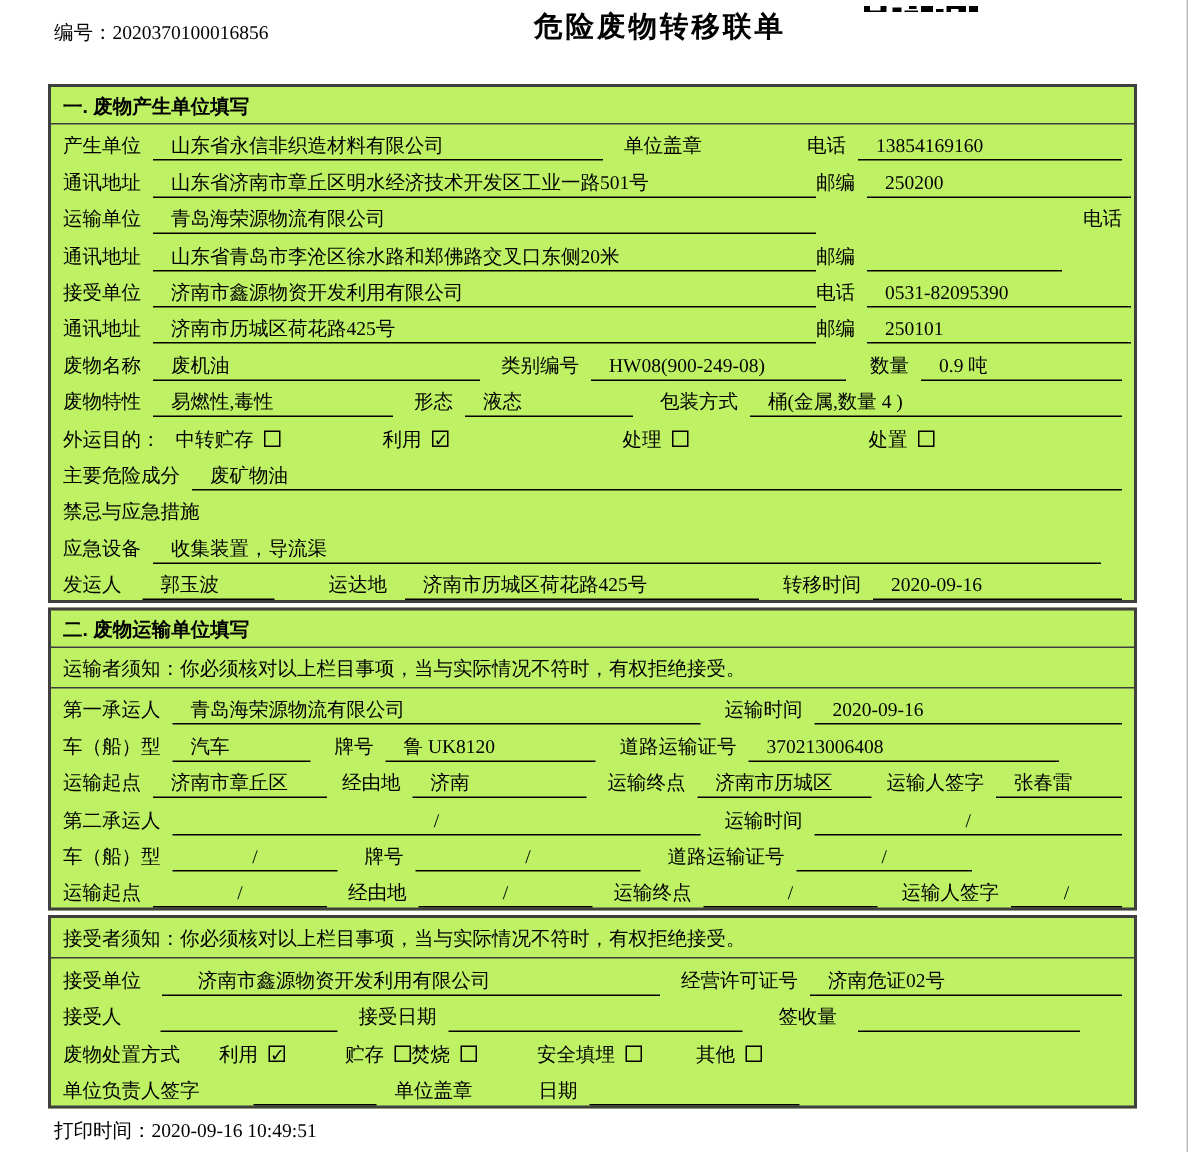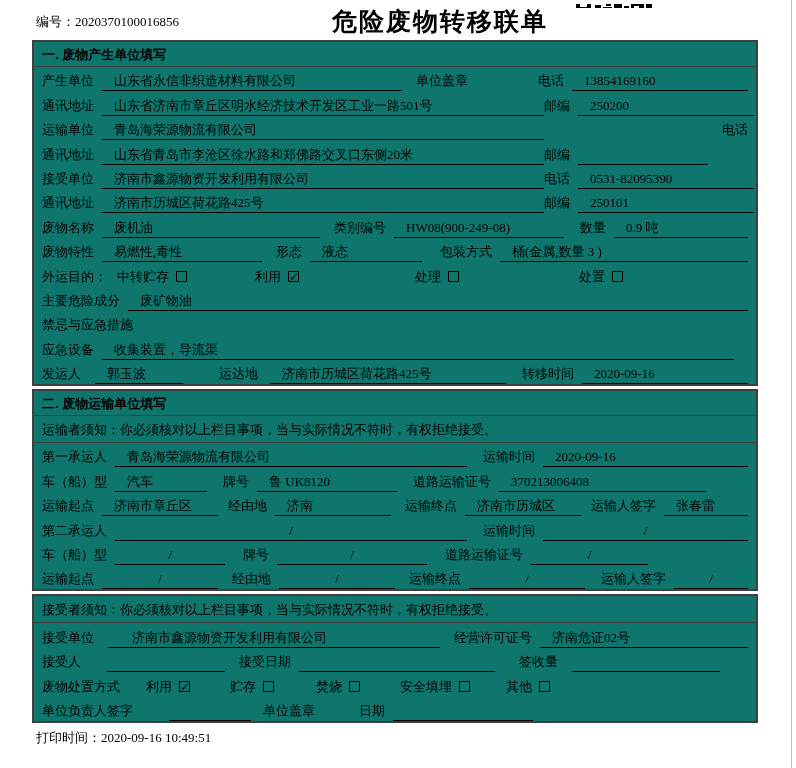--- a/index.html
+++ b/index.html
@@ -10,34 +10,34 @@
     background:#fff;
     font-family:"Liberation Serif","DejaVu Serif",serif;
     font-size:13px; color:#000;
     overflow:hidden;
   }
   .right-edge {
     position:absolute; right:4px; top:0; bottom:0; width:1px;
     background:#b9bdc2;
   }
   
-  .hdr { position:relative; height:40px; }
+  .hdr { position:relative; height:56px; }
   .doc-no { position:absolute; left:36px; top:13px; white-space:nowrap; }
   .main-title {
     position:absolute; top:5px; left:50%;
     transform:translateX(-50%) translateX(42px);
     font-family:"Liberation Sans","DejaVu Sans",sans-serif;
-    font-weight:700; font-size:25px; letter-spacing:2px; white-space:nowrap;
+    font-weight:700; font-size:19px; letter-spacing:2px; white-space:nowrap;
   }
   .qr-frag { position:absolute; left:576px; top:0; width:76px; height:8px; overflow:hidden; }
   
   .box {
     width:726px; margin-left:32px;
     border:2px solid #3f3f3f;
-    background:#0f766e;
+    background:#bef264;
   }
   .box + .box { margin-top:3px; }
   .sec-title {
     font-family:"Liberation Sans","DejaVu Sans",sans-serif;
     font-weight:700; font-size:13px;
     padding:4px 8px 3px 8px;
     border-bottom:1px solid #3f3f3f;
     line-height:17px;
   }
   .notice {
@@ -157,21 +157,21 @@
       <span class="lbl" style="margin-left:16px">数量</span>
       <span class="u grow">0.9 吨</span>
     </div>
 
     <div class="row">
       <span class="lbl">废物特性</span>
       <span class="u" style="width:160px">易燃性,毒性</span>
       <span class="lbl" style="margin-left:14px">形态</span>
       <span class="u" style="width:112px">液态</span>
       <span class="lbl" style="margin-left:18px">包装方式</span>
-      <span class="u grow">桶(金属,数量 3 )</span>
+      <span class="u grow">桶(金属,数量 4 )</span>
     </div>
 
     <div class="row">
       <span class="lbl">外运目的：</span>
       <span class="cbg" style="margin-left:10px">
         <span>中转贮存</span>
         <span class="cb"></span>
       </span>
       <span class="cbg" style="margin-left:68px">
         <span>利用</span>
@@ -292,21 +292,21 @@
     <div class="row">
       <span class="lbl">废物处置方式</span>
       <span class="cbg" style="margin-left:26px">
         <span>利用</span>
         <span class="cb checked"></span>
       </span>
       <span class="cbg" style="margin-left:40px">
         <span>贮存</span>
         <span class="cb"></span>
       </span>
-      <span class="cbg" style="margin-left:42px">
+      <span class="cbg" style="">
         <span>焚烧</span>
         <span class="cb"></span>
       </span>
       <span class="cbg" style="margin-left:40px">
         <span>安全填埋</span>
         <span class="cb"></span>
       </span>
       <span class="cbg" style="margin-left:36px">
         <span>其他</span>
         <span class="cb"></span>

